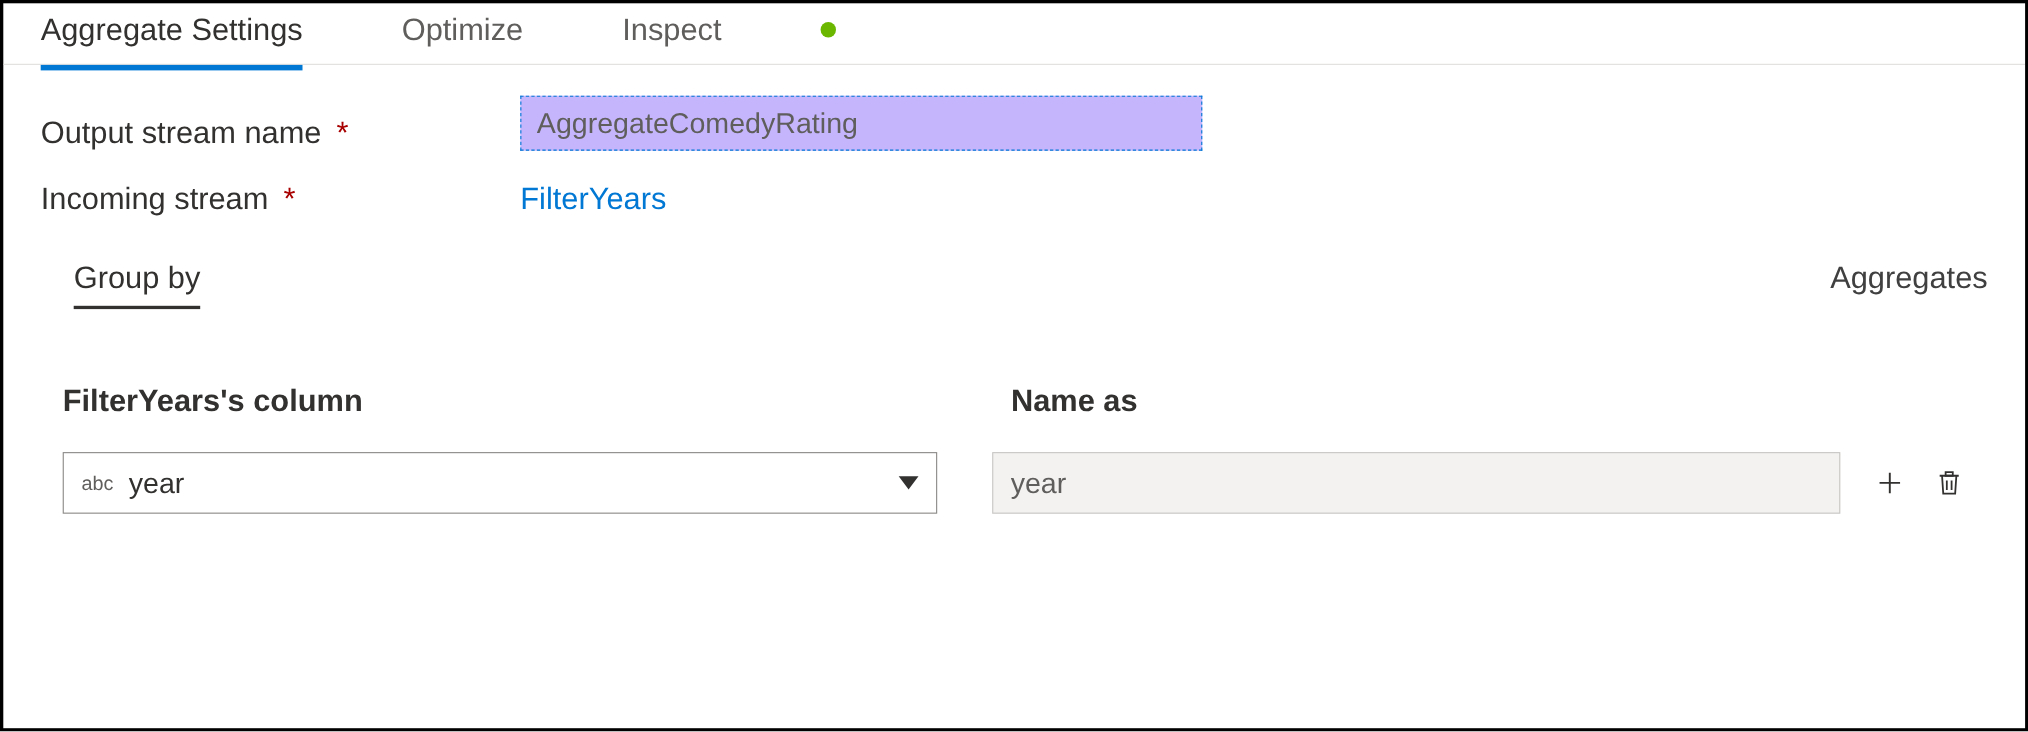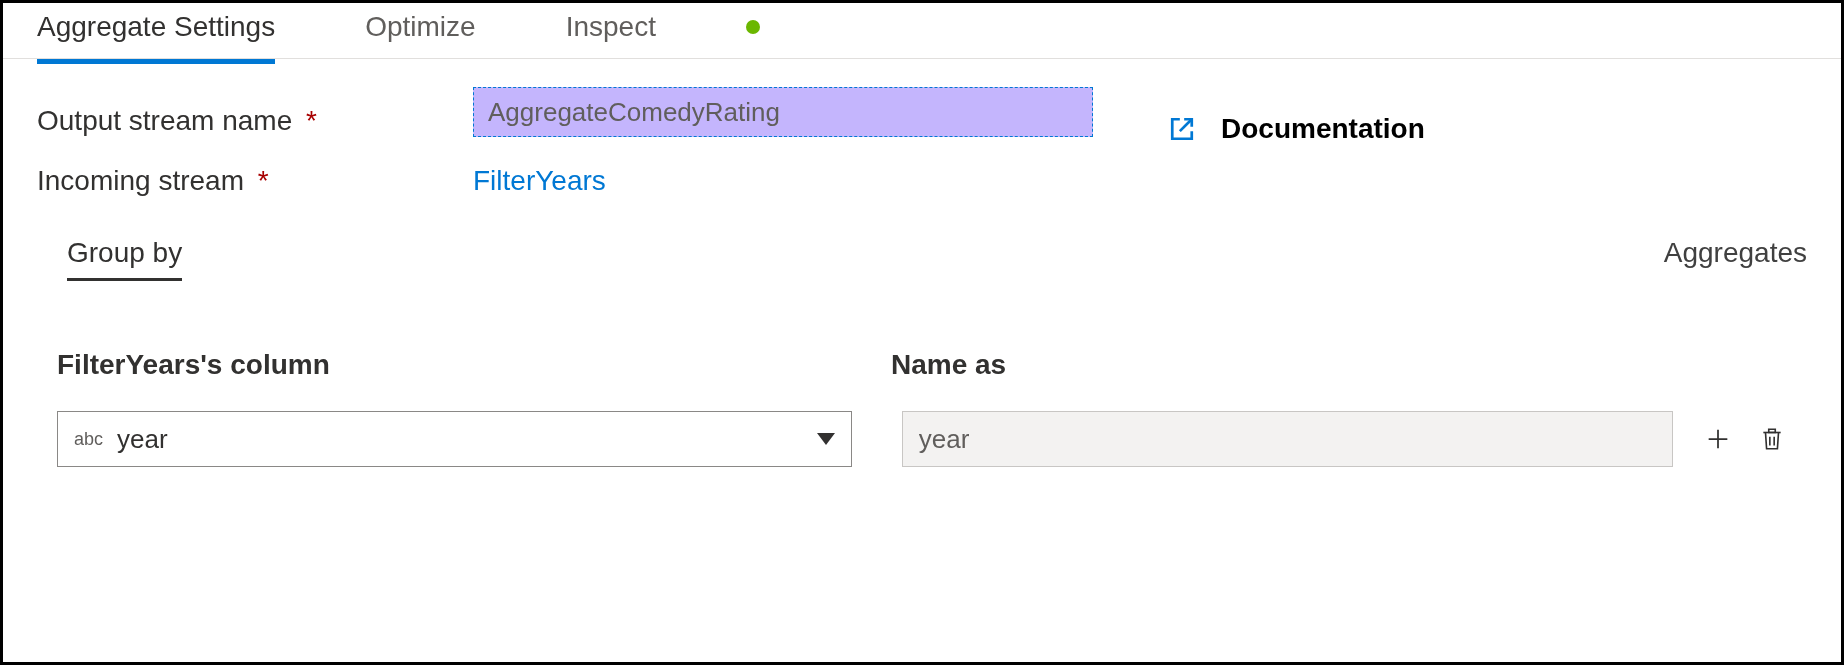--- a/index.html
+++ b/index.html
@@ -137,21 +137,21 @@
   }
   .col {
     flex: 0 0 auto;
   }
   .col-header {
     font-size: 28px;
     font-weight: 600;
     margin-bottom: 30px;
   }
   .col-left { width: 830px; }
-  .col-right { width: 830px; margin-left: 4px; }
+  .col-right { width: 830px; margin-left: 32px; }
   .dropdown {
     width: 800px;
     height: 56px;
     border: 1px solid #8a8886;
     display: flex;
     align-items: center;
     padding: 0 16px;
     font-size: 26px;
     color: #323130;
     cursor: pointer;
@@ -233,30 +233,20 @@
     </div>
 
     <div class="row">
       <div class="label">
         <span>Incoming stream</span>
         <span class="req">*</span>
       </div>
       <span class="link-value">FilterYears</span>
     </div>
 
-    <div class="doc-link">
-      <span class="ext-icon">
-        <svg viewBox="0 0 24 24" width="26" height="26" fill="none" stroke="#0078d4" stroke-width="2.5">
-          <path d="M14 3h7v7"></path>
-          <path d="M10 14L21 3"></path>
-          <path d="M21 14v7H3V3h7"></path>
-        </svg>
-      </span>
-      <span>Documentation</span>
-    </div>
 
     <div class="subtabs">
       <div class="subtab active">
         <span>Group by</span>
       </div>
       <div class="subtab">
         <span>Aggregates</span>
       </div>
     </div>
 

